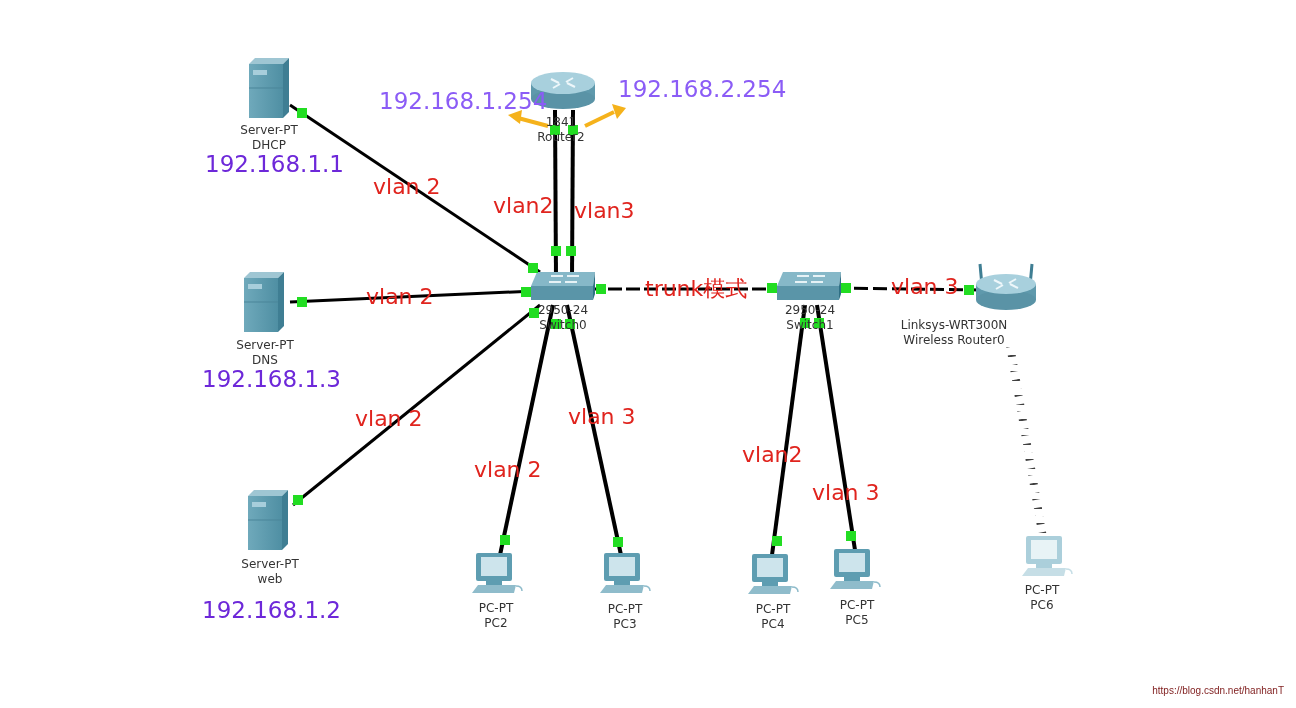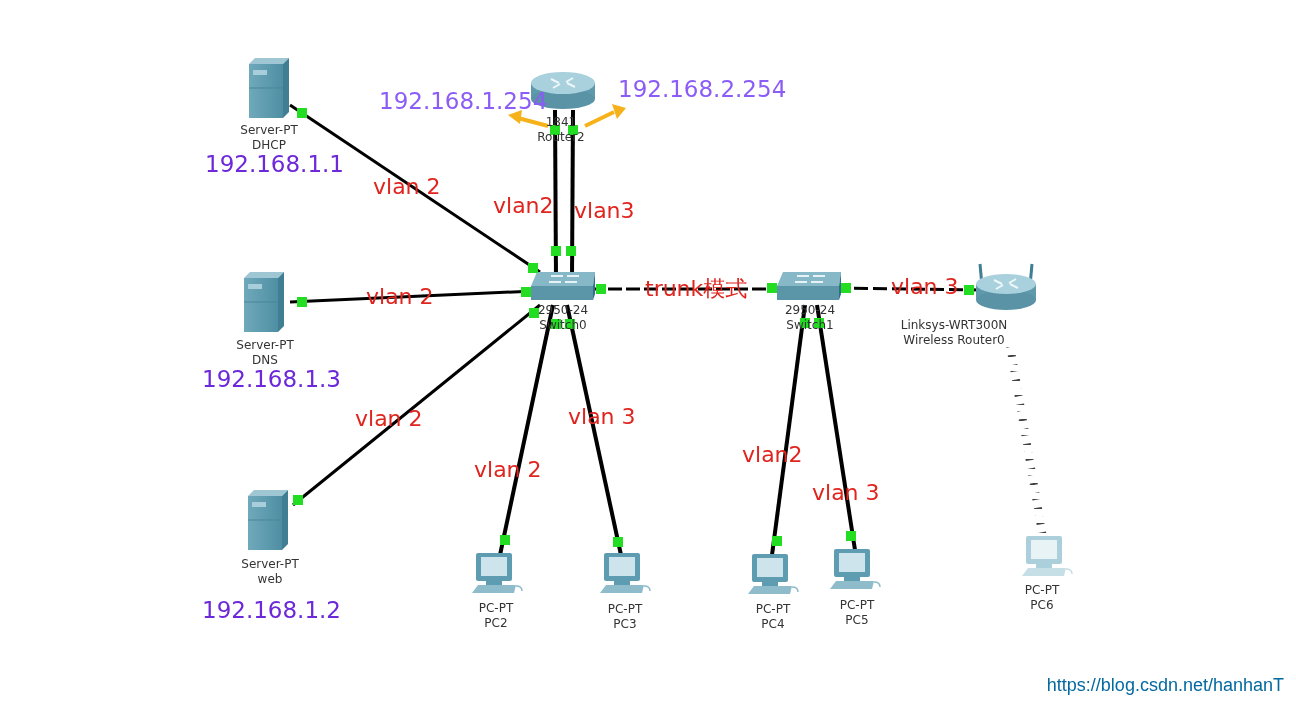--- a/index.html
+++ b/index.html
@@ -9,21 +9,21 @@
   .dev-label { position: absolute; font-family: "DejaVu Sans", sans-serif; font-size: 12px;
                color: #333; text-align: center; line-height: 15px; white-space: nowrap;
                transform: translateX(-50%); }
   .ip-blue { position: absolute; font-family: "DejaVu Sans", sans-serif; font-size: 23px;
              color: #6d28d9; white-space: nowrap; }
   .ip-red { position: absolute; font-family: "DejaVu Sans", sans-serif; font-size: 23px;
             color: #8b5cf6; white-space: nowrap; }
   .vlan { position: absolute; font-family: "DejaVu Sans", sans-serif; font-size: 22px;
           color: #e0241e; white-space: nowrap; }
   .watermark { position: absolute; right: 12px; bottom: 12px; font-family: "Liberation Sans", sans-serif;
-               font-size: 18px; color: #0369a1; }
+               font-size: 10px; color: #7f1d1d; }
 </style>
 </head>
 <body>
 
 <svg id="canvas" width="1296" height="708" viewBox="0 0 1296 708">
   <defs>
     <linearGradient id="routerGrad" x1="0" y1="0" x2="0" y2="1">
       <stop offset="0" stop-color="#a9cfdb"></stop>
       <stop offset="1" stop-color="#5d97aa"></stop>
     </linearGradient>

